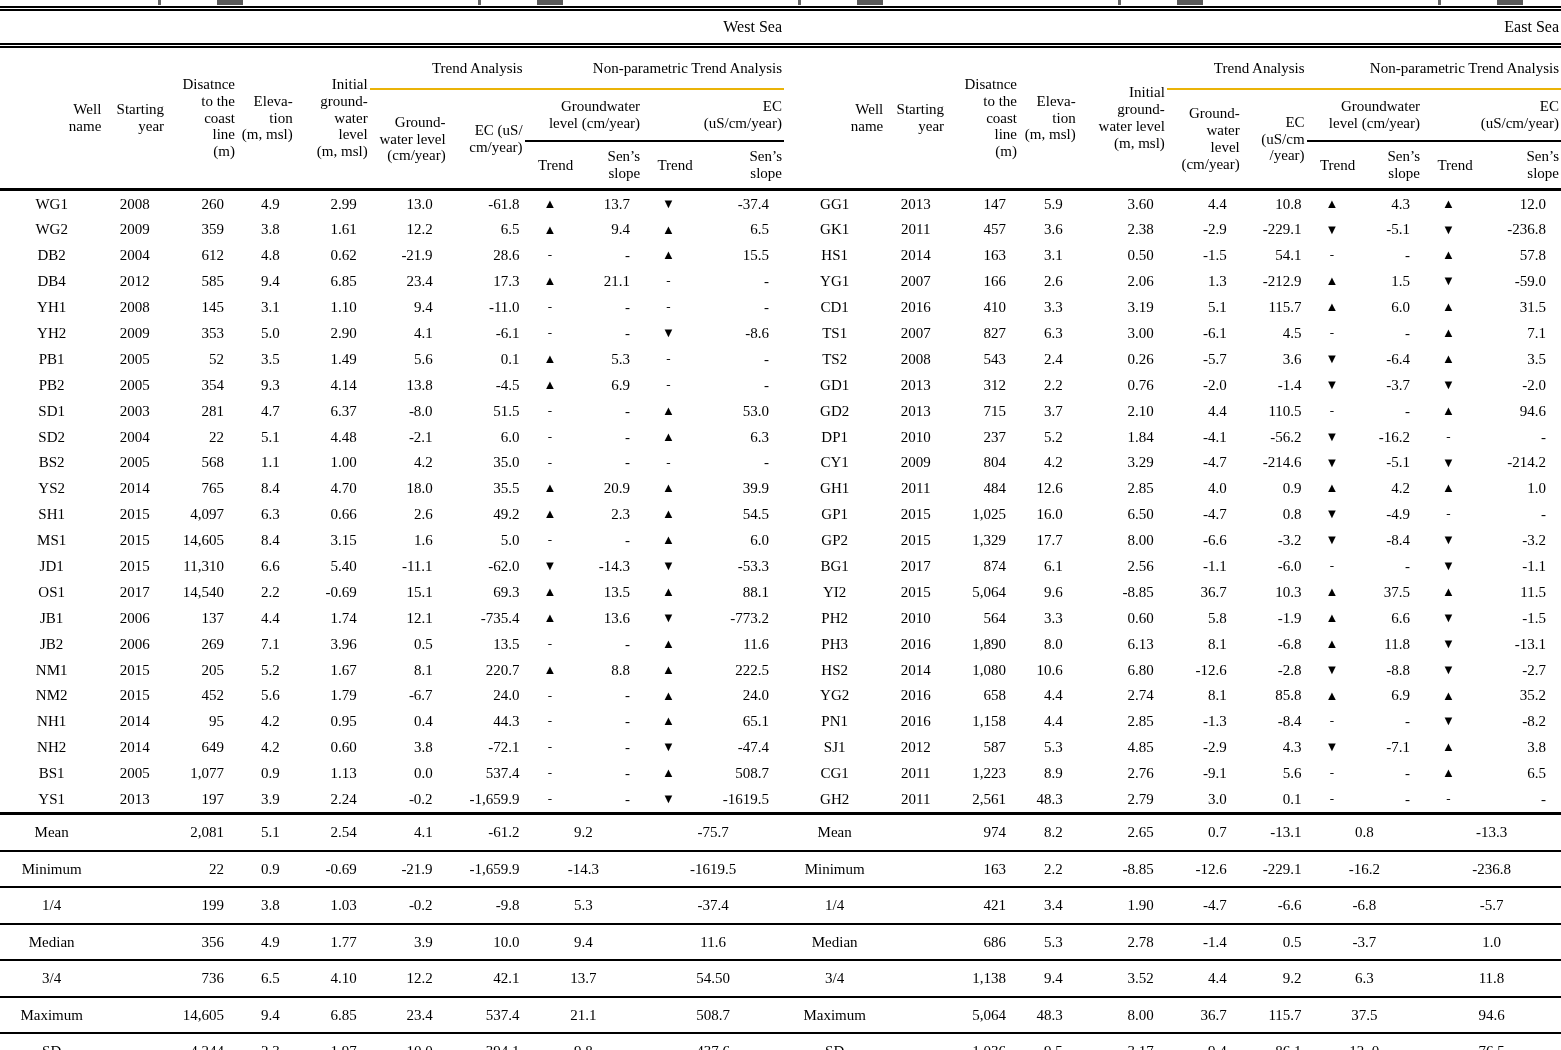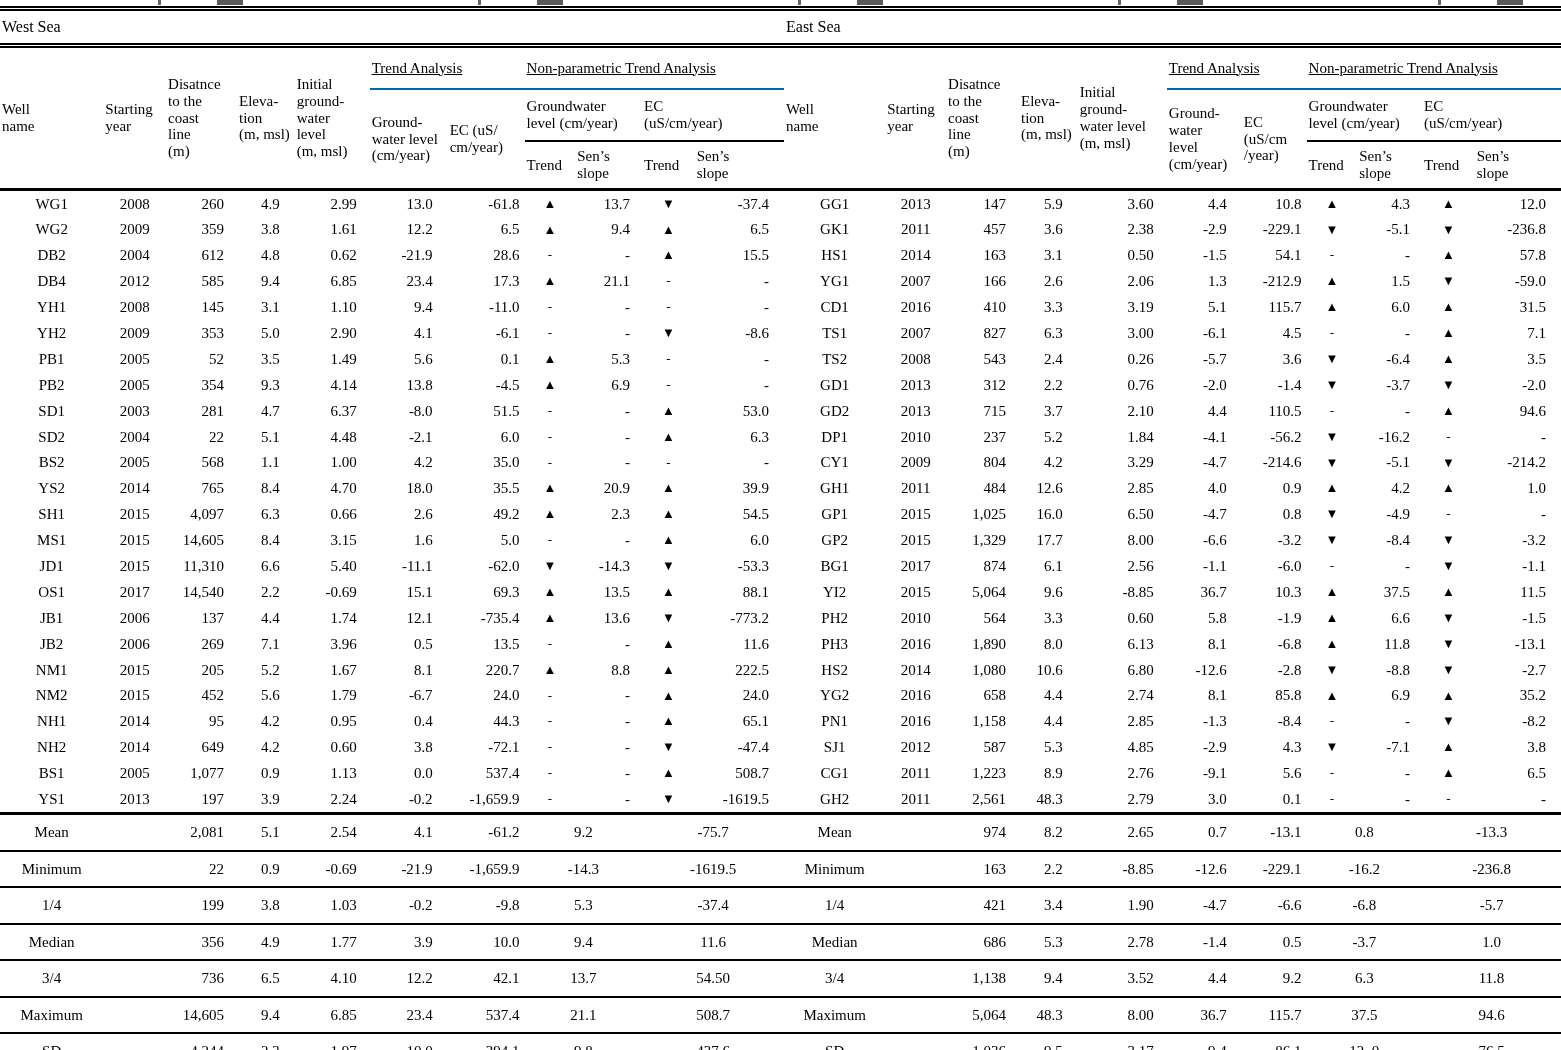--- a/index.html
+++ b/index.html
@@ -14,27 +14,27 @@
     background-position:40px 0;
   }
   table{
     border-collapse:collapse;table-layout:fixed;width:1561px;
     margin-top:6px;
   }
   th,td{
     padding:0 2px;font-weight:normal;font-size:15px;line-height:1.12;
     overflow:hidden;white-space:nowrap;
   }
-  thead th{white-space:pre-line;text-align:left;vertical-align:middle;}
+  thead th{white-space:pre-line;text-align:right;vertical-align:middle;}
   
   tr.titles th{border-top:5px double #000;border-bottom:5px double #000;height:32px;font-size:16px;}
   tr.h1 th{height:40px;}
   tr.h2 th{height:50px;}
   tr.h3 th{height:46px;}
-  th.grp{border-bottom:2px solid #0369a1;text-decoration:underline;}
+  th.grp{border-bottom:2px solid #eab308;}
   th.grp2{border-bottom:2px solid #000;}
   tr.h3 th, th.lbl, th.sub{border-bottom:3px solid #000;}
   tbody td{height:25.9px;vertical-align:middle;}
   tr.summary td{border-top:2px solid #000;height:34.5px;}
   tr.summary.first td{border-top:3px solid #000;}
   tr.summary:last-child td{border-bottom:5px double #000;}
   
   .c-well{text-align:center;}
   .c-year{text-align:center;}
   .c-dist{text-align:right;padding-right:13px;}

